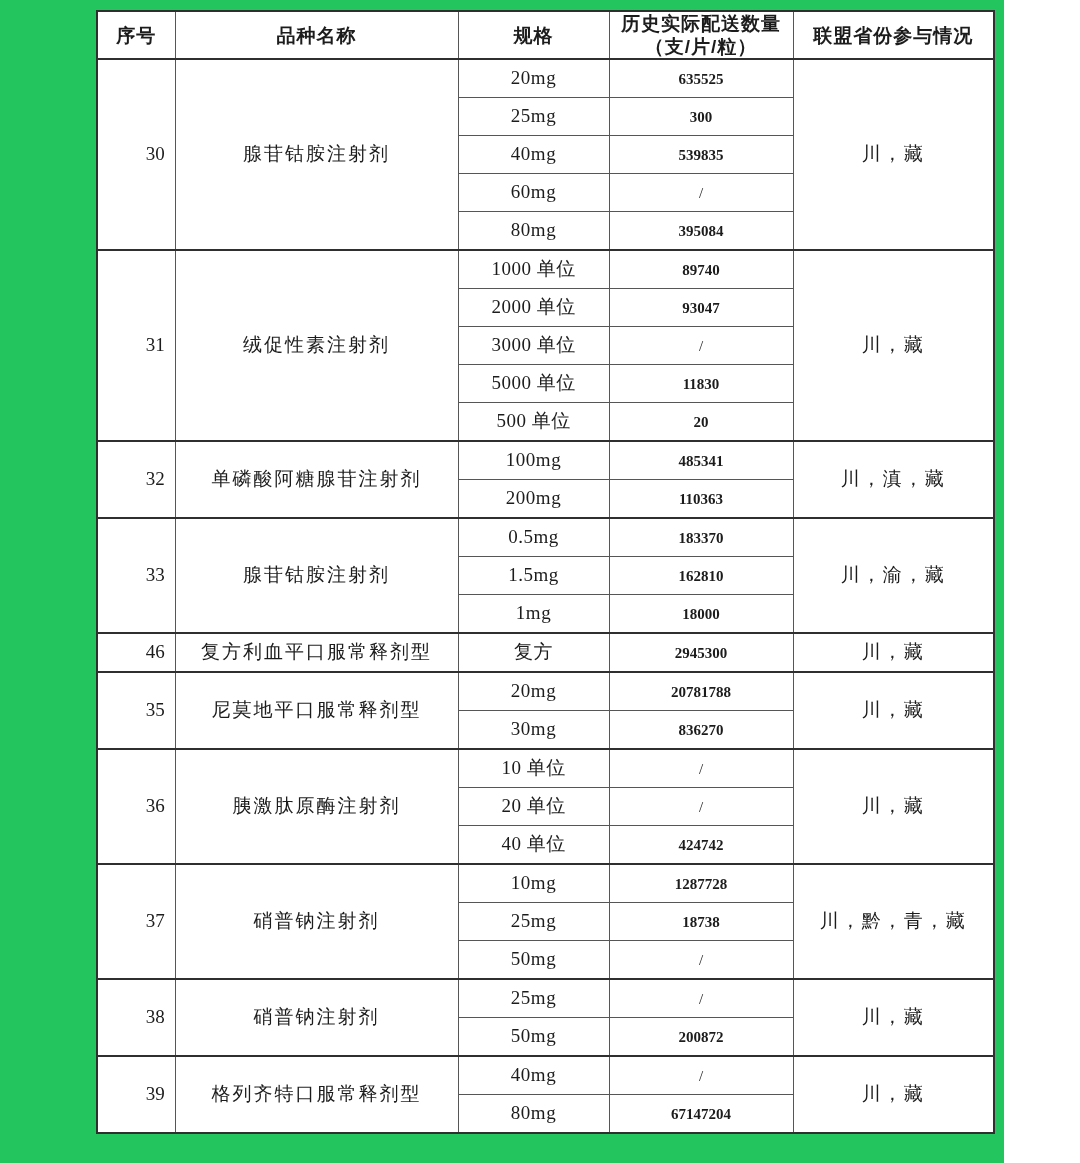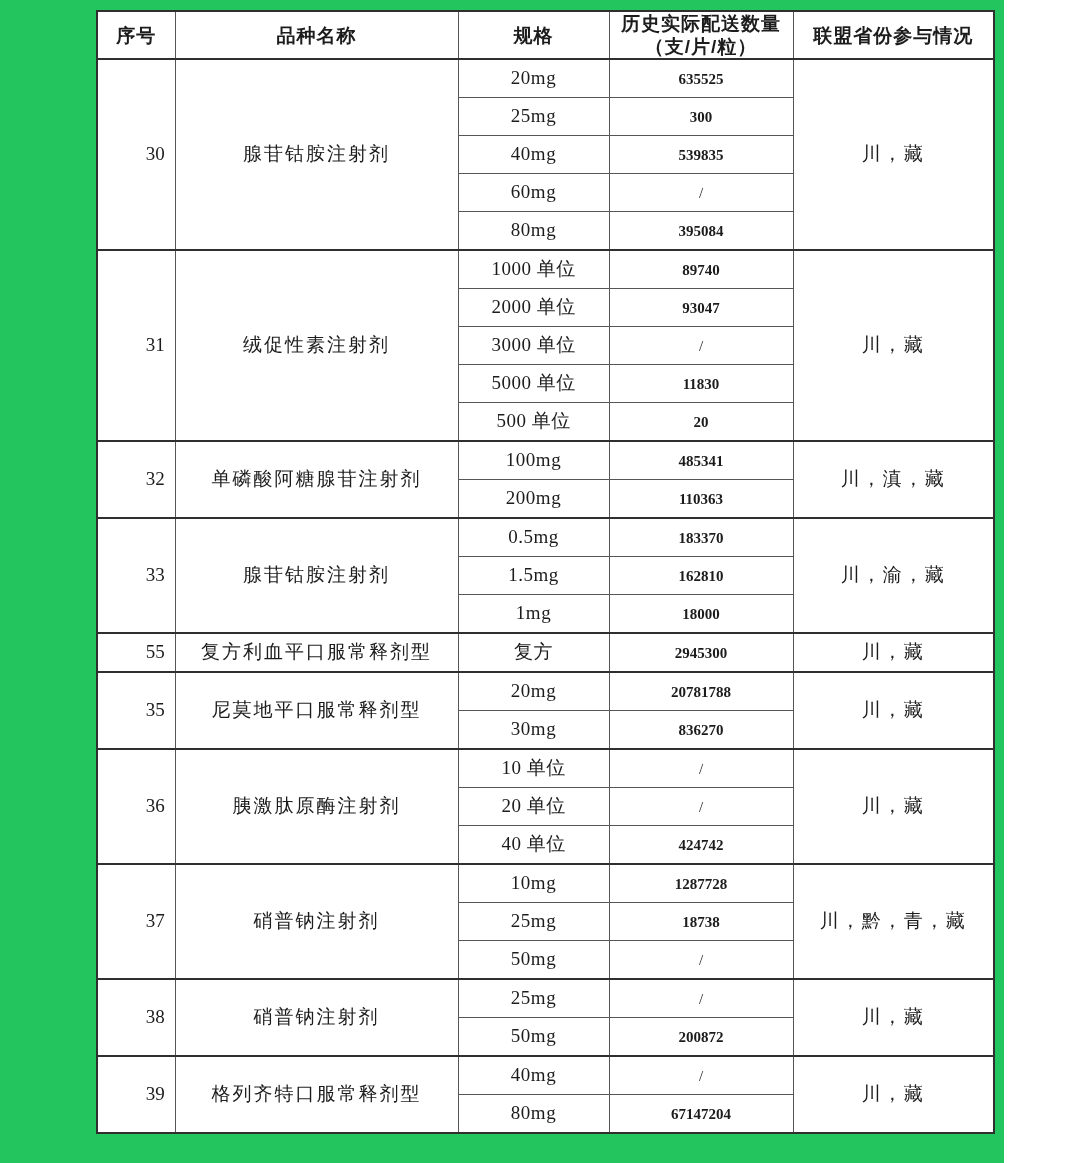--- a/index.html
+++ b/index.html
@@ -167,21 +167,21 @@
         </tr>
         <tr>
           <td class="spec">1.5mg</td>
           <td class="qty">162810</td>
         </tr>
         <tr>
           <td class="spec">1mg</td>
           <td class="qty">18000</td>
         </tr>
         <tr class="group-start">
-          <td class="seq">55</td>
+          <td class="seq">46</td>
           <td class="name">复方利血平口服常释剂型</td>
           <td class="spec">复方</td>
           <td class="qty">2945300</td>
           <td class="provinces">川，藏</td>
         </tr>
         <tr class="group-start">
           <td class="seq" rowspan="2">35</td>
           <td class="name" rowspan="2">尼莫地平口服常释剂型</td>
           <td class="spec">20mg</td>
           <td class="qty">20781788</td>

